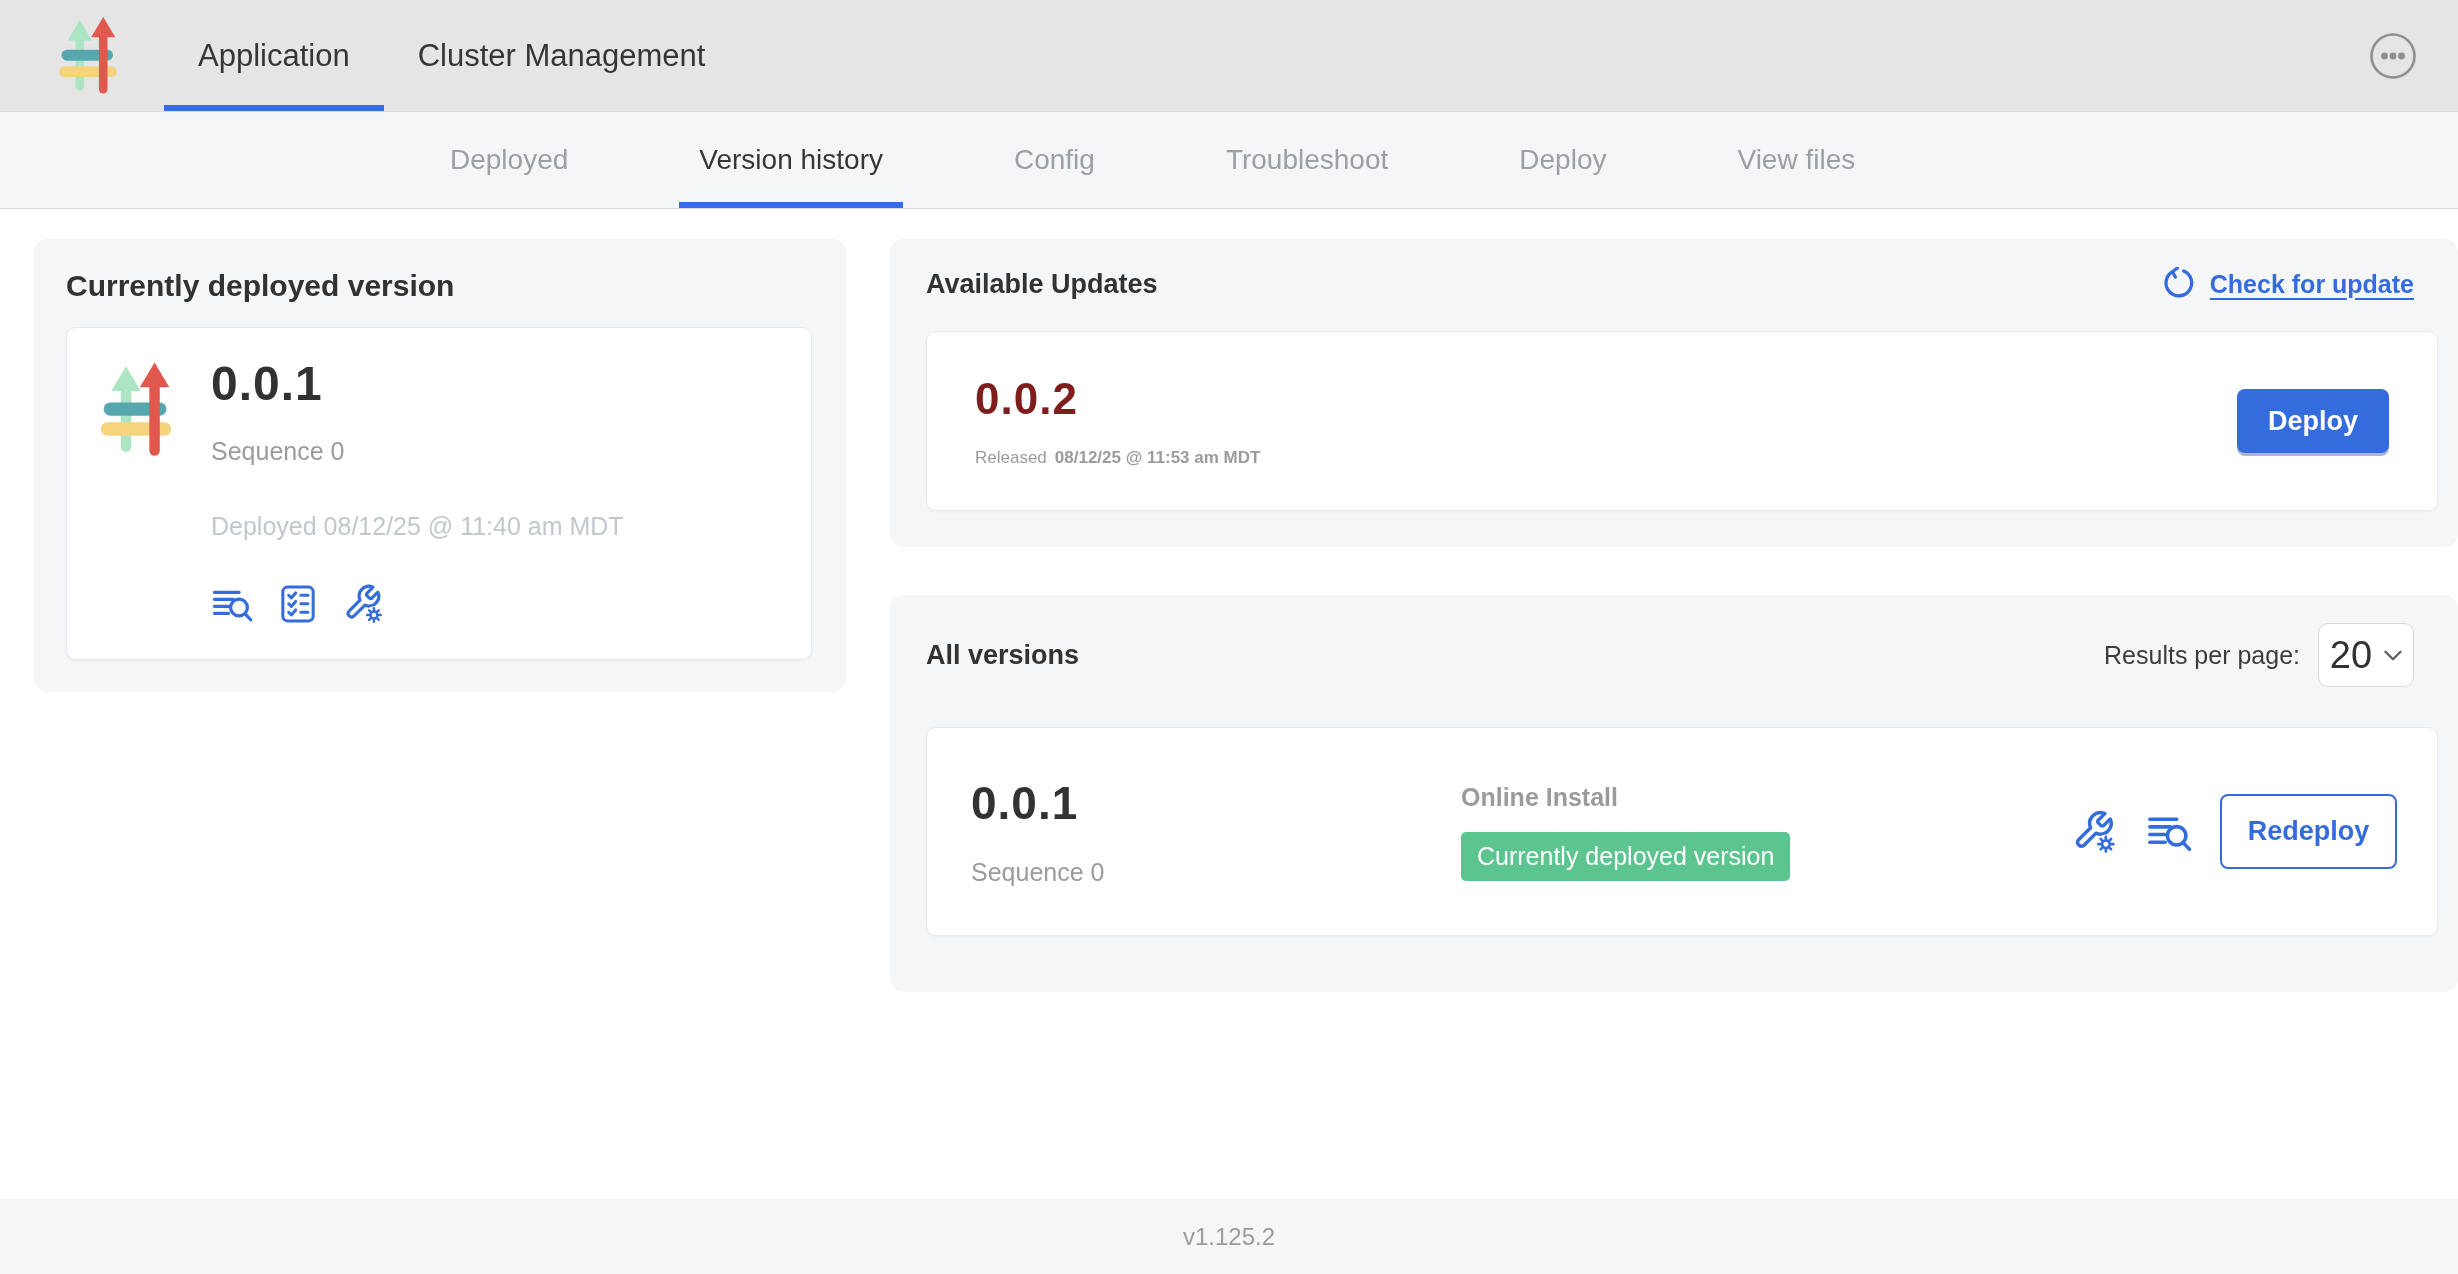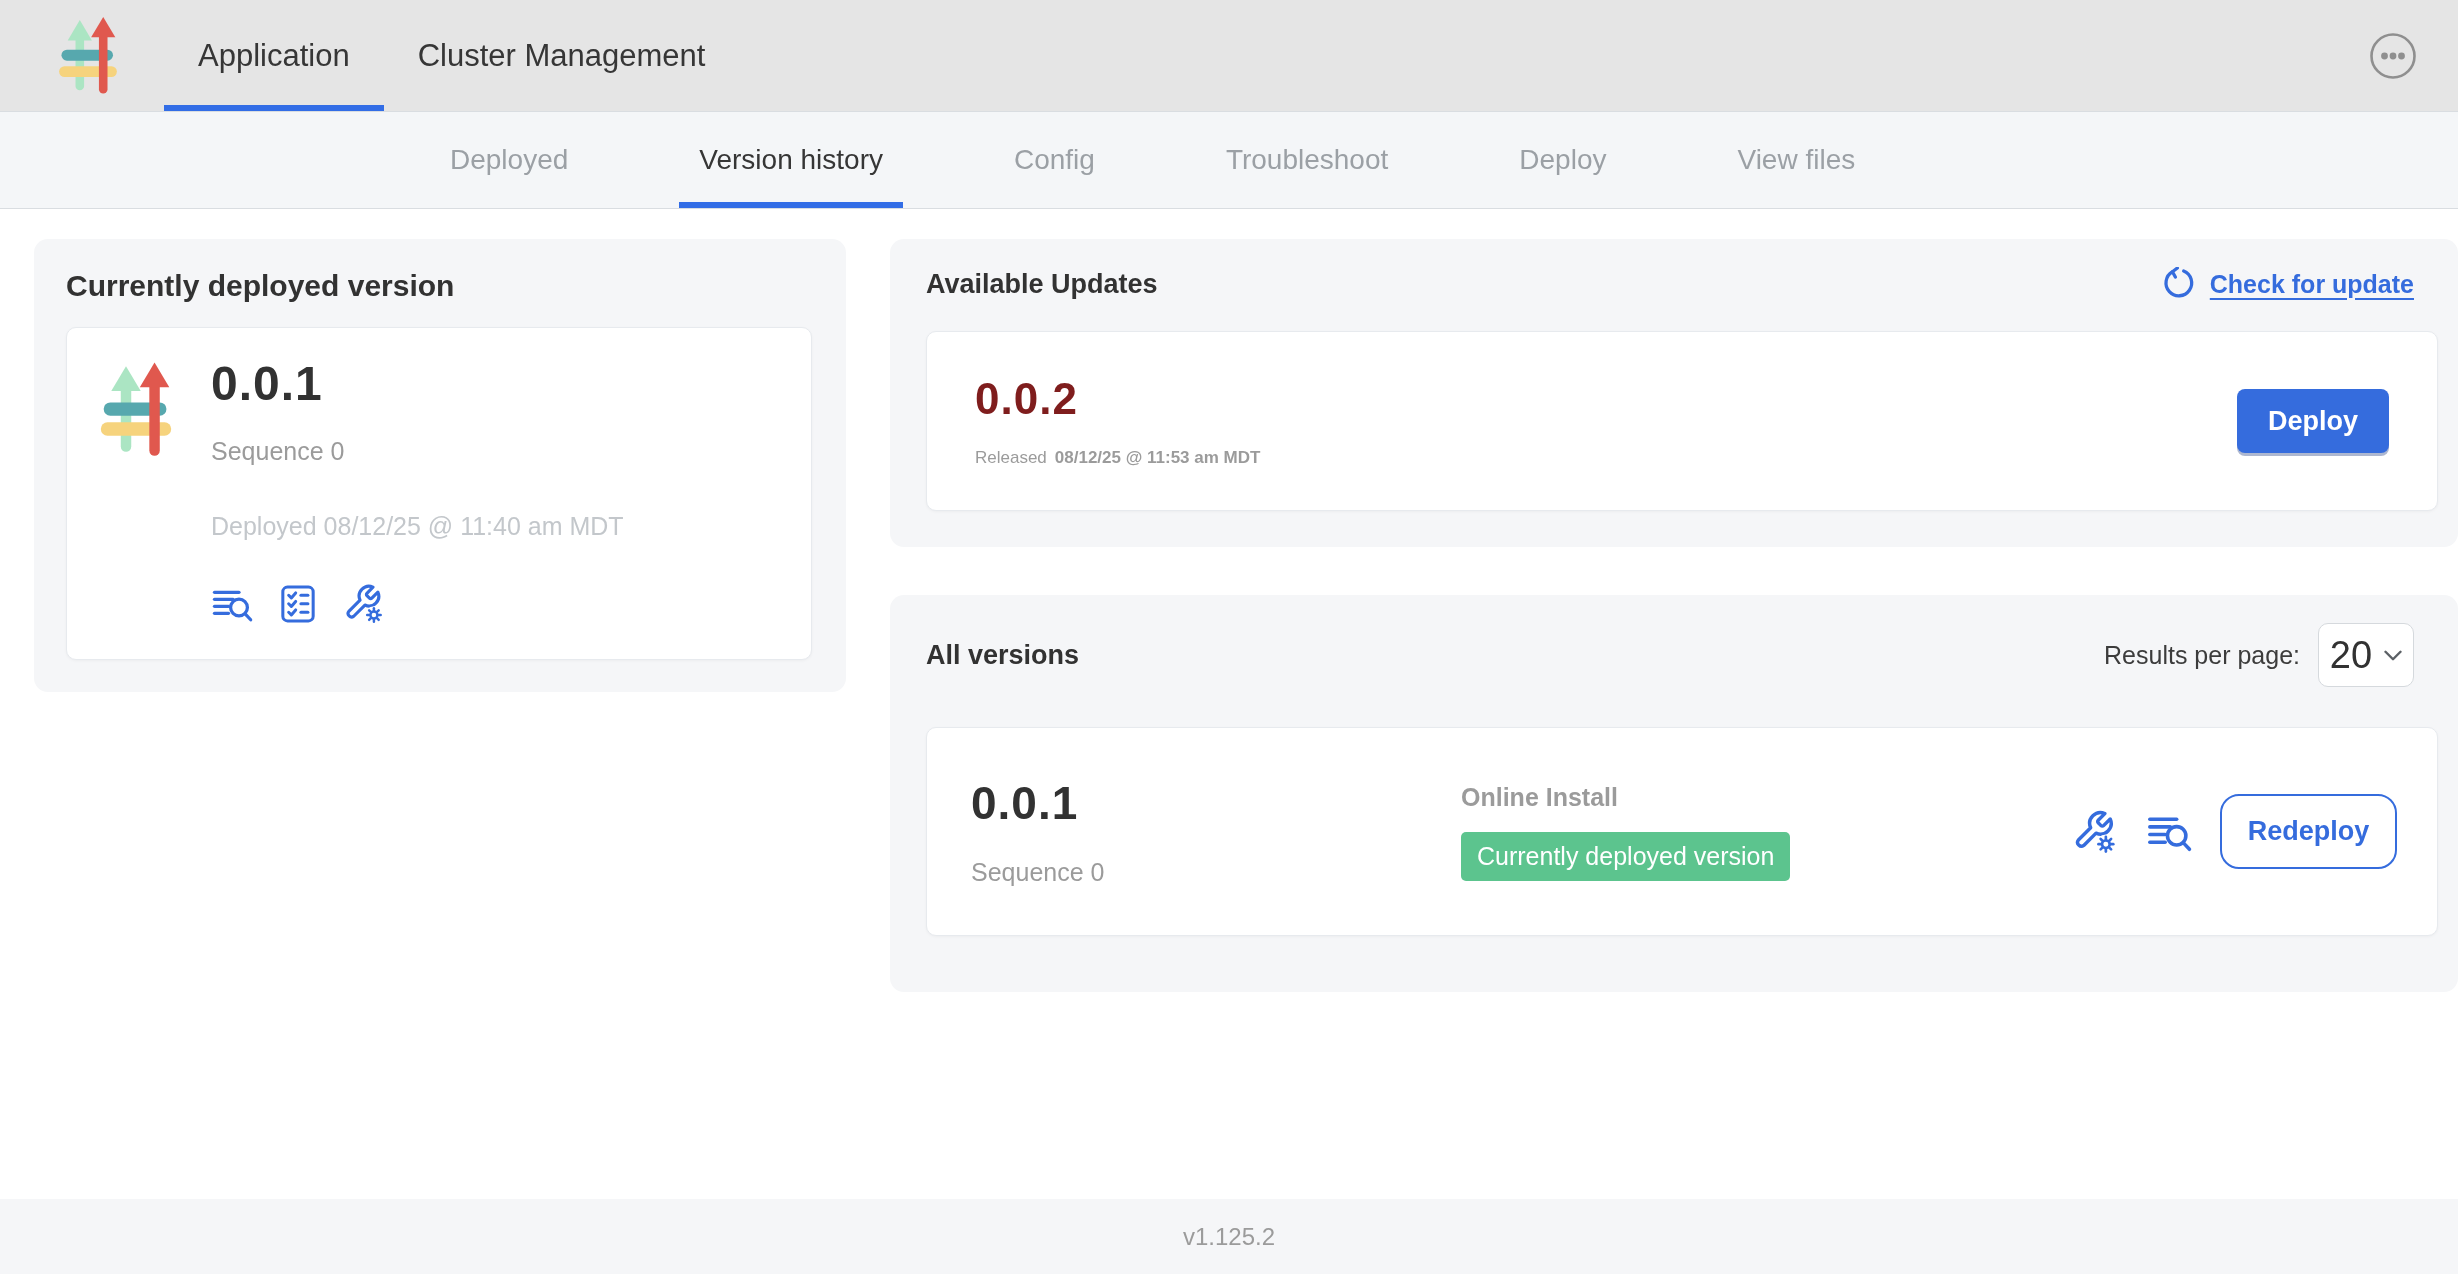--- a/index.html
+++ b/index.html
@@ -179,21 +179,21 @@
     color: #ffffff;
     font-size: 25px;
     padding: 10px 16px;
     border-radius: 5px;
   }
   .vr-actions { display: flex; align-items: center; gap: 28px; margin-left: auto; }
   .redeploy-btn {
     width: 177px; height: 75px;
     background: #ffffff;
     border: 2px solid #356CDD;
-    border-radius: 19px;
+    border-radius: 8px;
     color: #356CDD;
     font-family: inherit;
     font-size: 27px; font-weight: 700;
     cursor: pointer;
   }
 
   
   .footer {
     flex: 0 0 auto;
     height: 75px;

